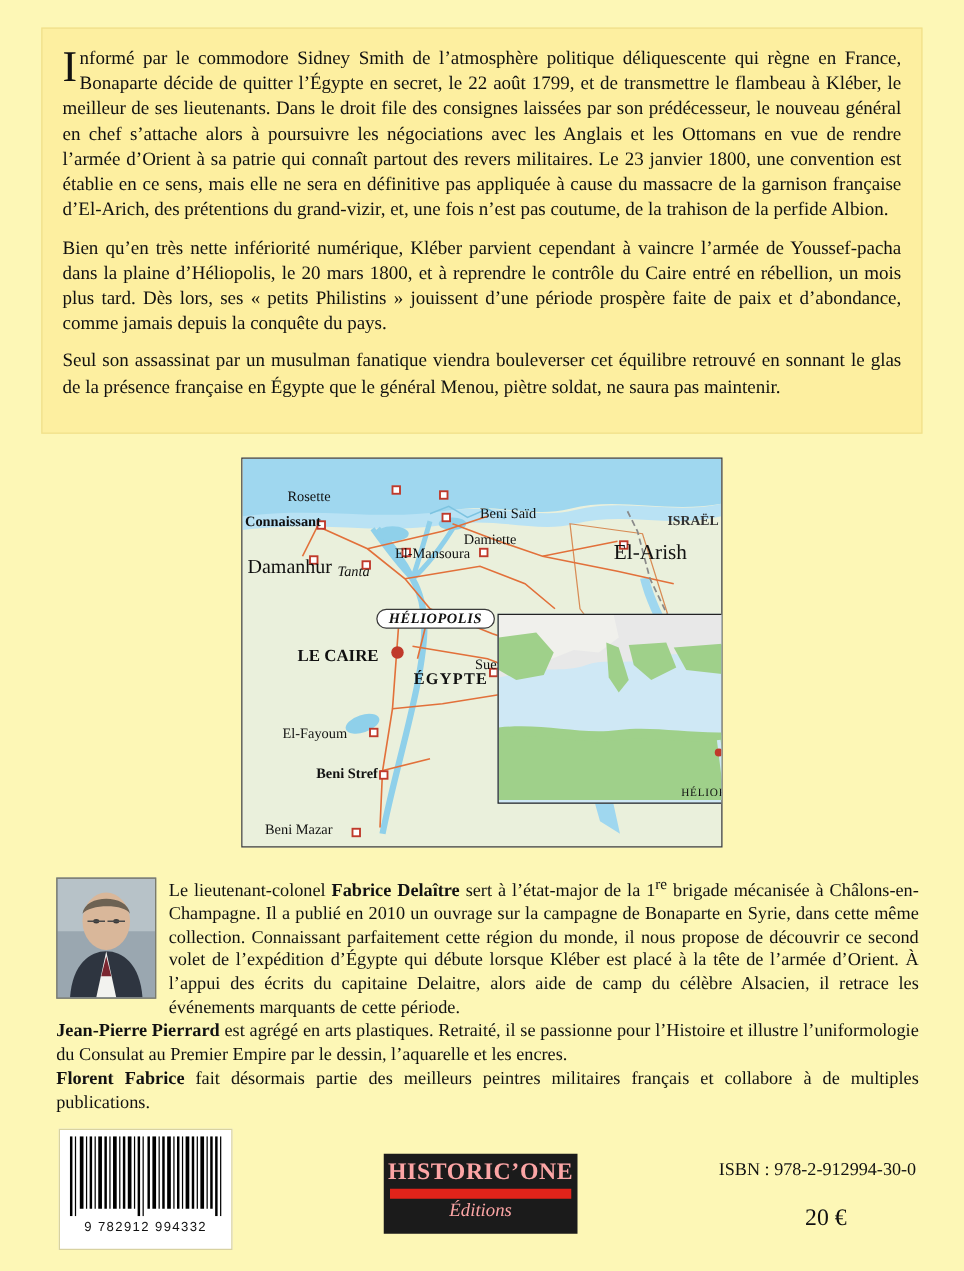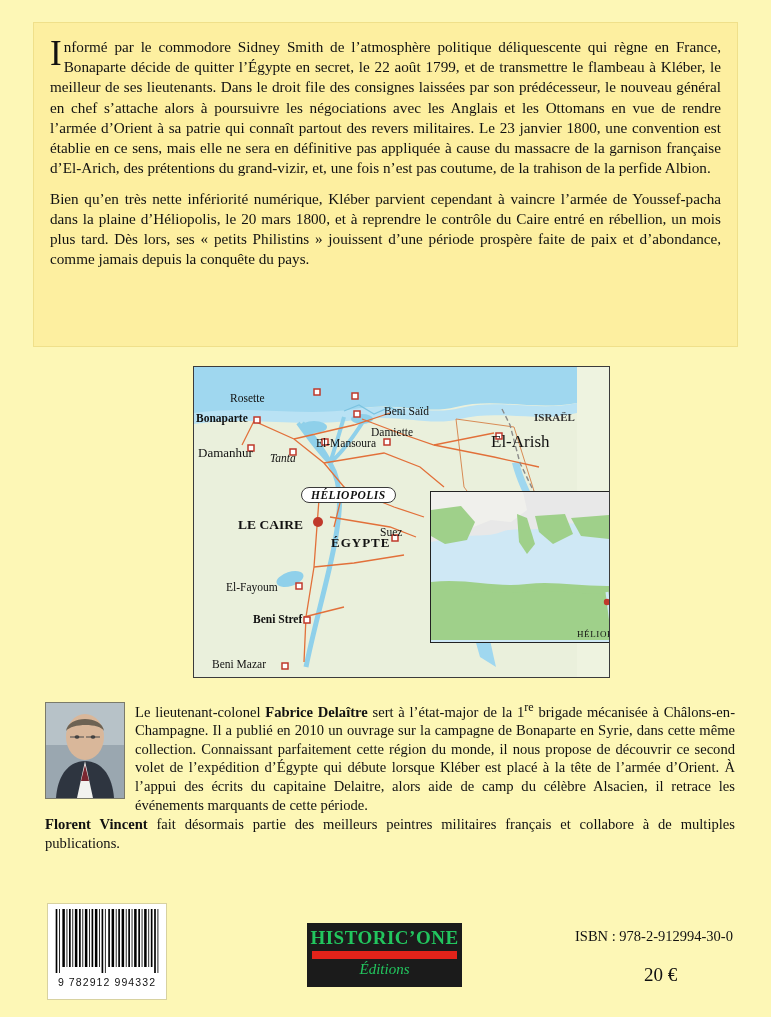--- a/index.html
+++ b/index.html
@@ -43,21 +43,21 @@
     padding: 2px 2px 0 0;
     font-family: "Liberation Serif", serif;
     font-weight: 400;
   }
 
   
   .map-wrap {
     position: absolute;
     left: 193px;
     top: 366px;
-    width: 417px;
+    width: 385px;
     height: 312px;
     background: #eef3e0;
     border: 1px solid #3b3b3b;
     box-sizing: border-box;
     overflow: hidden;
   }
   .map-svg { display: block; }
   .inset {
     position: absolute;
     right: -33px;
@@ -92,21 +92,21 @@
     line-height: 1.27;
     text-align: justify;
   }
   .authors .para2, .authors .para3 { clear: left; margin-top: 1px; }
 
   
   .barcode {
     position: absolute;
     left: 47px;
     top: 903px;
-    width: 120px;
+    width: 139px;
     height: 97px;
     background: #fff;
     border: 1px solid #d8d2a0;
     box-sizing: border-box;
     padding: 5px 6px 2px 6px;
   }
   .bars { height: 64px; width: 100%; display: block; }
   .barnum {
     font-family: "Liberation Sans", sans-serif;
     font-size: 10.5px;
@@ -115,21 +115,21 @@
     margin-top: 3px;
   }
 
   .logo {
     position: absolute;
     left: 307px;
     top: 923px;
     width: 155px;
     height: 64px;
     background: #1b1b1b;
-    color: #22c55e;
+    color: #fca5a5;
     text-align: center;
   }
   .logo .l1 {
     font-family: "Liberation Serif", serif;
     font-size: 19px;
     letter-spacing: 0.5px;
     padding-top: 4px;
     font-weight: 700;
   }
   .logo .redbar {
@@ -159,20 +159,21 @@
   .map-label {
     font-family: "Liberation Serif", serif;
   }
 </style>
 </head>
 <body>
 
 <div class="blurb">
   <p><span class="dropcap">I</span><span>nformé par le commodore Sidney Smith de l’atmosphère politique déliquescente qui règne en France, Bonaparte décide de quitter l’Égypte en secret, le 22 août 1799, et de transmettre le flambeau à Kléber, le meilleur de ses lieutenants. Dans le droit file des consignes laissées par son prédécesseur, le nouveau général en chef s’attache alors à poursuivre les négociations avec les Anglais et les Ottomans en vue de rendre l’armée d’Orient à sa patrie qui connaît partout des revers militaires. Le 23 janvier 1800, une convention est établie en ce sens, mais elle ne sera en définitive pas appliquée à cause du massacre de la garnison française d’El-Arich, des prétentions du grand-vizir, et, une fois n’est pas coutume, de la trahison de la perfide Albion.</span></p>
   <p>Bien qu’en très nette infériorité numérique, Kléber parvient cependant à vaincre l’armée de Youssef-pacha dans la plaine d’Héliopolis, le 20 mars 1800, et à reprendre le contrôle du Caire entré en rébellion, un mois plus tard. Dès lors, ses « petits Philistins » jouissent d’une période prospère faite de paix et d’abondance, comme jamais depuis la conquête du pays.</p>
+  <p>Seul son assassinat par un musulman fanatique viendra bouleverser cet équilibre retrouvé en sonnant le glas de la présence française en Égypte que le général Menou, piètre soldat, ne saura pas maintenir.</p>
 </div>
 
 <div class="map-wrap">
   <svg class="map-svg" width="383" height="310" viewBox="0 0 383 310">
 
     <rect x="0" y="0" width="383" height="310" fill="#eaf0dc"></rect>
 
     <path d="M0 0 H383 V36 C340 44 300 30 262 40 C230 48 200 34 165 42 C120 52 70 40 20 48 L0 50 Z" fill="#9fd7ef"></path>
     <path d="M0 46 C60 38 110 50 160 42 C205 35 235 49 266 41 C305 31 345 45 383 36 L383 46 C345 56 305 42 266 52 C235 60 205 46 160 53 C110 61 60 49 0 57 Z" fill="#b9e2f4"></path>
 
@@ -224,25 +225,25 @@
       <rect x="110" y="250" width="6" height="6"></rect>
       <rect x="88" y="296" width="6" height="6"></rect>
       <rect x="120" y="22" width="6" height="6"></rect>
     </g>
     <circle cx="124" cy="155" r="5" fill="#c0392b"></circle>
   </svg>
 
   <div class="map-label" style="position:absolute;left:36px;top:25px;font-size:11.5px;">Rosette</div>
   <div class="map-label" style="position:absolute;left:177px;top:23px;font-size:11.5px;margin-top:36px;">Damiette</div>
   <div class="map-label" style="position:absolute;left:190px;top:38px;font-size:11.5px;">Beni Saïd</div>
-  <div class="map-label" style="position:absolute;left:2px;top:45px;font-size:11.5px;font-weight:bold;">Bonaparte</div>
+  <div class="map-label" style="position:absolute;left:2px;top:45px;font-size:11.5px;font-weight:bold;">Connaissant</div>
   <div class="map-label" style="position:absolute;left:340px;top:44px;font-size:11px;font-weight:bold;color:#333;">ISRAËL</div>
   <div class="map-label" style="position:absolute;left:122px;top:70px;font-size:11.5px;">El-Mansoura</div>
   <div class="map-label" style="position:absolute;left:297px;top:65px;font-size:17px;">El-Arish</div>
-  <div class="map-label" style="position:absolute;left:4px;top:78px;font-size:13px;">Damanhur</div>
+  <div class="map-label" style="position:absolute;left:4px;top:78px;font-size:16px;">Damanhur</div>
   <div class="map-label" style="position:absolute;left:76px;top:85px;font-size:11.5px;font-style:italic;">Tanta</div>
   <div class="map-label" style="position:absolute;left:44px;top:150px;font-size:13.5px;font-weight:bold;">LE CAIRE</div>
   <div class="map-label" style="position:absolute;left:186px;top:159px;font-size:11.5px;">Suez</div>
   <div class="map-label" style="position:absolute;left:32px;top:214px;font-size:11.5px;">El-Fayoum</div>
   <div class="map-label" style="position:absolute;left:59px;top:246px;font-size:11.5px;font-weight:bold;">Beni Stref</div>
   <div class="map-label" style="position:absolute;left:18px;top:291px;font-size:11.5px;">Beni Mazar</div>
   <div class="map-label" style="position:absolute;left:137px;top:168px;font-size:13px;font-weight:bold;letter-spacing:1px;text-align:center;">ÉGYPTE</div>
 
   <div style="position:absolute;left:107px;top:120px;background:#fff;border:1px solid #3b3b3b;border-radius:11px;padding:1px 9px;font-size:11.5px;font-style:italic;font-weight:bold;letter-spacing:0.5px;">HÉLIOPOLIS</div>
 
@@ -283,21 +284,22 @@
       <path d="M20 28 C22 12 56 12 58 28 C54 20 26 20 20 28 Z" fill="#6d6253"></path>
       <ellipse cx="31" cy="34" rx="2.4" ry="1.8" fill="#3a3a3a"></ellipse>
       <ellipse cx="47" cy="34" rx="2.4" ry="1.8" fill="#3a3a3a"></ellipse>
       <path d="M24 34 h14 M40 34 h14" stroke="#4a4a4a" stroke-width="1.2" fill="none"></path>
       <path d="M10 95 C12 68 26 58 39 58 C52 58 66 68 68 95 Z" fill="#2e3540"></path>
       <path d="M39 58 L31 95 L47 95 Z" fill="#f2f2ef"></path>
       <path d="M39 62 L35 78 L43 78 Z" fill="#7a2630"></path>
     </svg>
   </div>
   <p class="para1"><span>Le lieutenant-colonel </span><b>Fabrice Delaître</b><span> sert à l’état-major de la 1</span><sup>re</sup><span> brigade mécanisée à Châlons-en-Champagne. Il a publié en 2010 un ouvrage sur la campagne de Bonaparte en Syrie, dans cette même collection. Connaissant parfaitement cette région du monde, il nous propose de découvrir ce second volet de l’expédition d’Égypte qui débute lorsque Kléber est placé à la tête de l’armée d’Orient. À l’appui des écrits du capitaine Delaitre, alors aide de camp du célèbre Alsacien, il retrace les événements marquants de cette période.</span></p>
-  <p class="para3"><b>Florent Vincent</b><span> fait désormais partie des meilleurs peintres militaires français et collabore à de multiples publications.</span></p>
+  <p class="para2"><b>Jean-Pierre Pierrard</b><span> est agrégé en arts plastiques. Retraité, il se passionne pour l’Histoire et illustre l’uniformologie du Consulat au Premier Empire par le dessin, l’aquarelle et les encres.</span></p>
+  <p class="para3"><b>Florent Fabrice</b><span> fait désormais partie des meilleurs peintres militaires français et collabore à de multiples publications.</span></p>
 </div>
 
 <div class="barcode">
   <svg class="bars" viewBox="0 0 127 64" preserveAspectRatio="none">
     <g fill="#000">
       <rect x="2" y="0" width="2" height="64"></rect>
         <rect x="6" y="0" width="1" height="64"></rect>
       <rect x="10" y="0" width="3" height="58"></rect>
         <rect x="15" y="0" width="1" height="58"></rect>
       <rect x="18" y="0" width="2" height="58"></rect>

